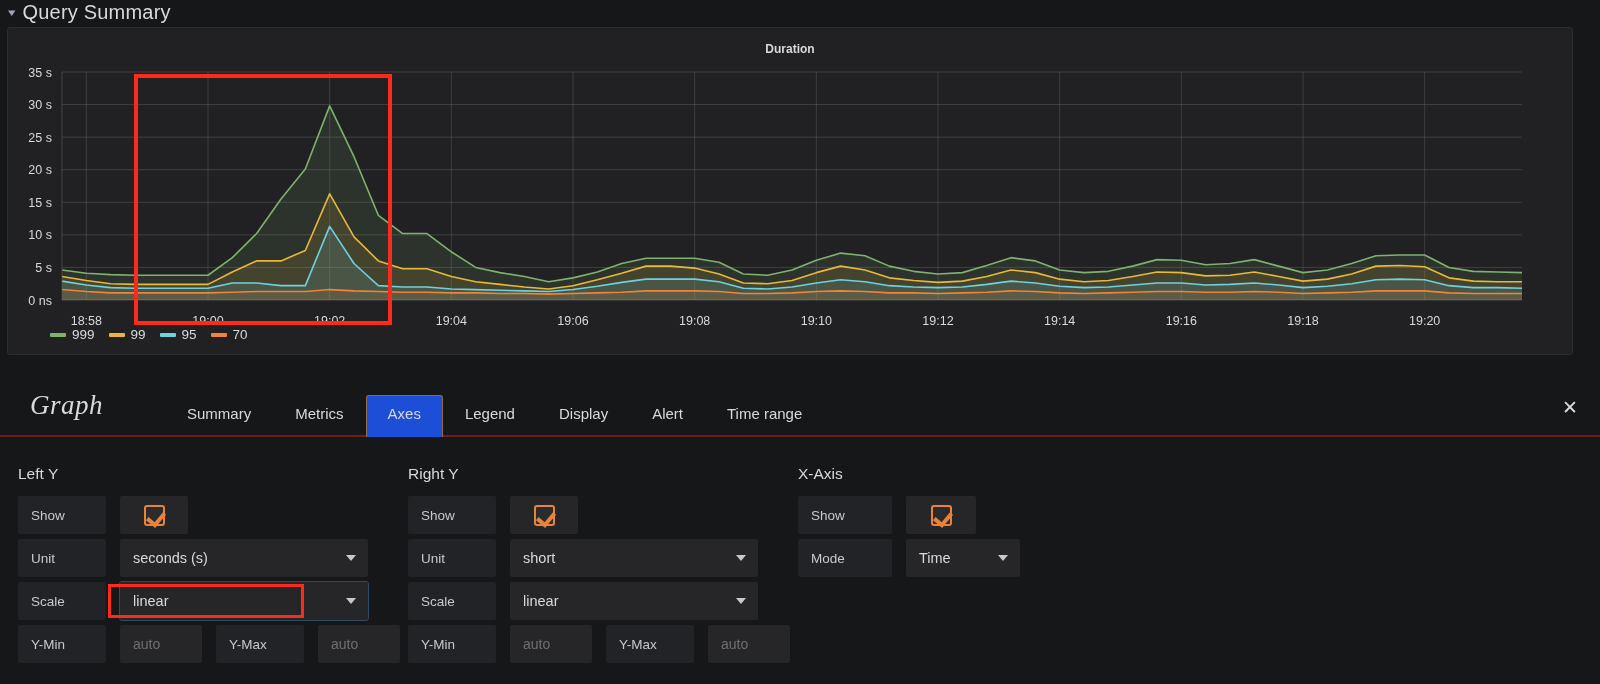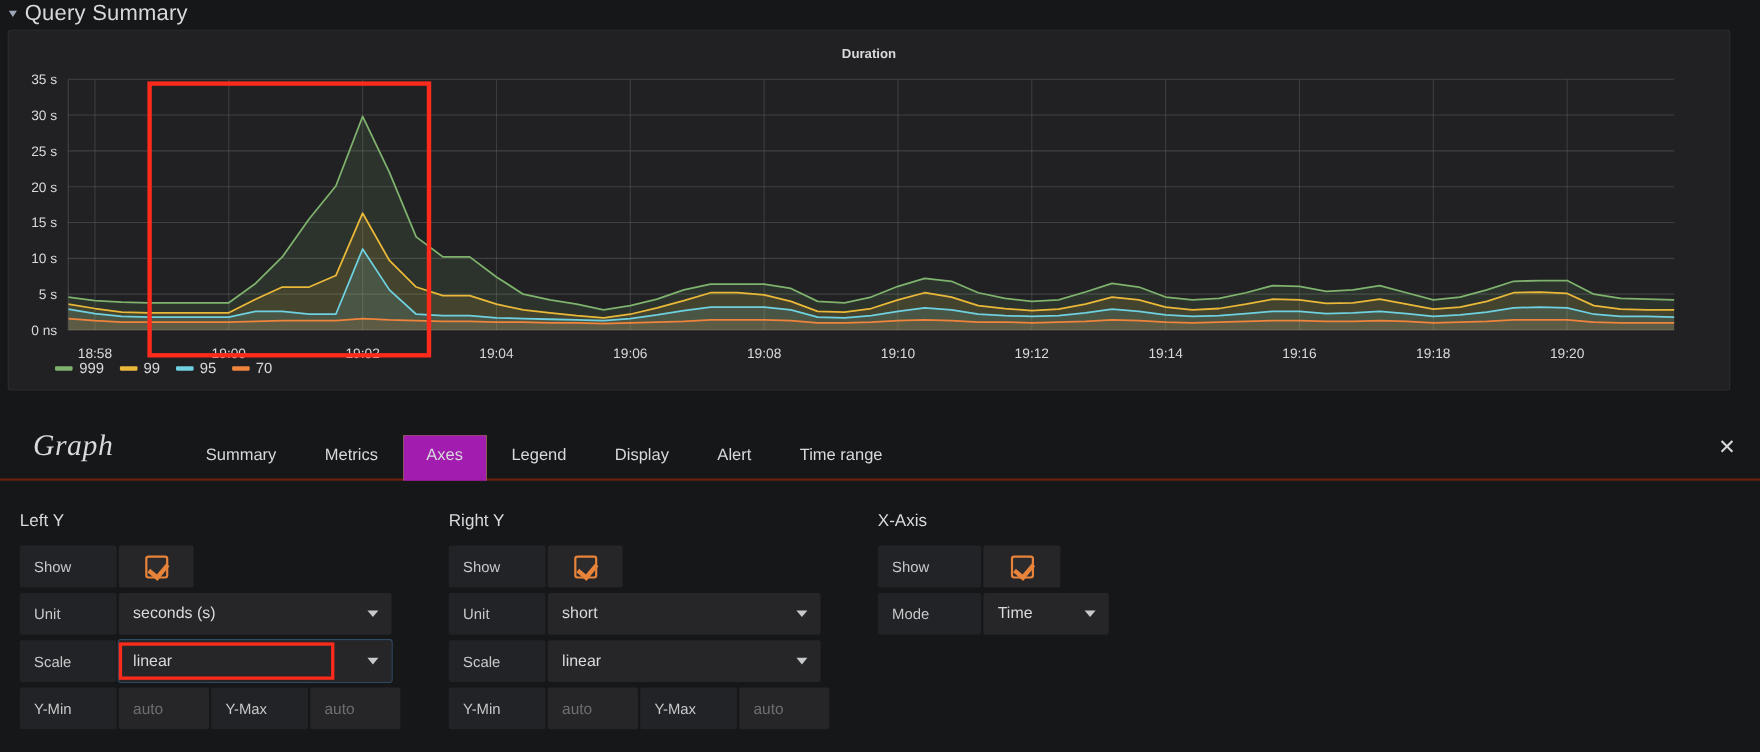--- a/index.html
+++ b/index.html
@@ -120,21 +120,21 @@
     cursor: pointer;
     border: 1px solid transparent;
     border-bottom: none;
     border-radius: 3px 3px 0 0;
     line-height: 1;
     position: relative;
     top: 2px;
   }
   .tab.selected {
     border-color: #8f6b49;
-    background: #a21caf;
+    background: #1d4ed8;
     z-index: 3;
   }
   #editor-close {
     position: absolute;
     right: 22px; bottom: 18px;
     color: #d8d9da;
     font-size: 19px;
     cursor: pointer;
     line-height: 1;
     font-weight: bold;
@@ -149,21 +149,21 @@
   .section { position: relative; }
   .section-title {
     color: #d8d9da;
     font-size: 15.5px;
     margin-bottom: 13px;
   }
   .frow {
     display: flex;
     align-items: stretch;
     margin-bottom: 5px;
-    gap: 2px;
+    gap: 14px;
   }
   .flabel {
     background: #222326;
     color: #c7c9cb;
     font-size: 13.5px;
     display: flex;
     align-items: center;
     padding: 0 13px;
     height: 38px;
     border-radius: 2px;

